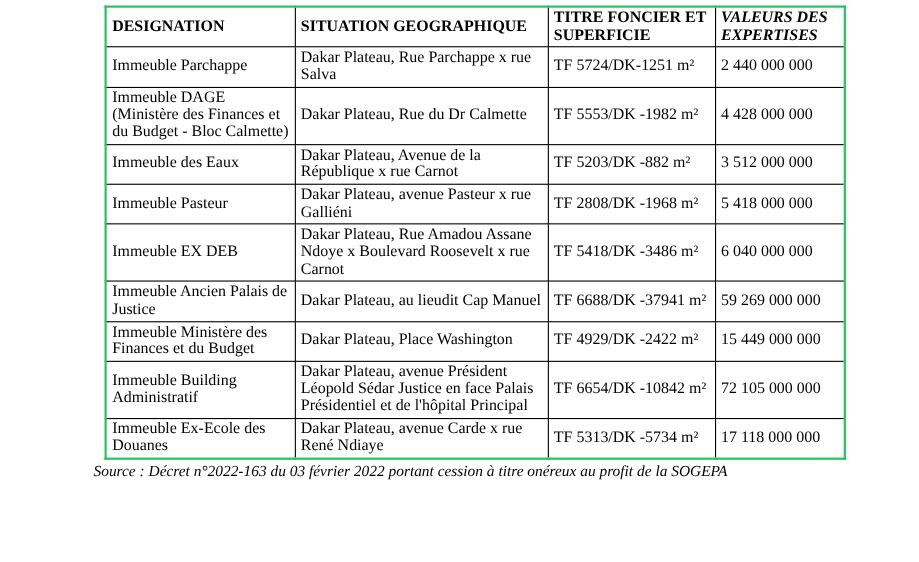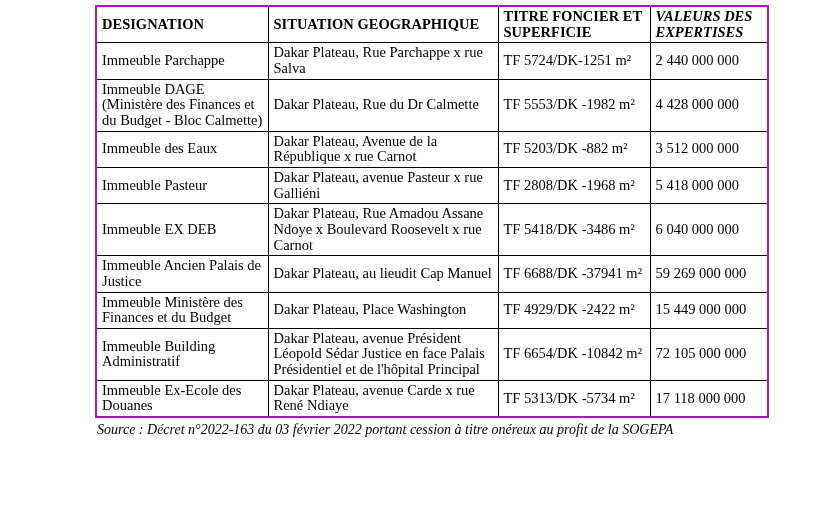--- a/index.html
+++ b/index.html
@@ -28,26 +28,26 @@
     vertical-align: middle;
     text-align: left;
     overflow-wrap: break-word;
   }
   table.valuation th {
     font-weight: bold;
   }
   th.col-valeurs { text-align: center; font-style: italic; }
   td.cell-valeur { text-align: center; font-family: Liberation Serif, serif; }
   tr.total-row td { font-weight: bold; }
-  table.valuation { border: 2px solid #a21caf; }
+  table.valuation { border: 2px solid #22c55e; }
   .source-note {
     font-style: italic;
     font-size: 14px;
     margin-top: 4px;
-    margin-left: 12px;
+    margin-left: 0;
   }
 </style>
 </head>
 <body>
 
 <div class="page">
   <table class="valuation">
     <colgroup>
       <col style="width:172px">
       <col style="width:230px">

